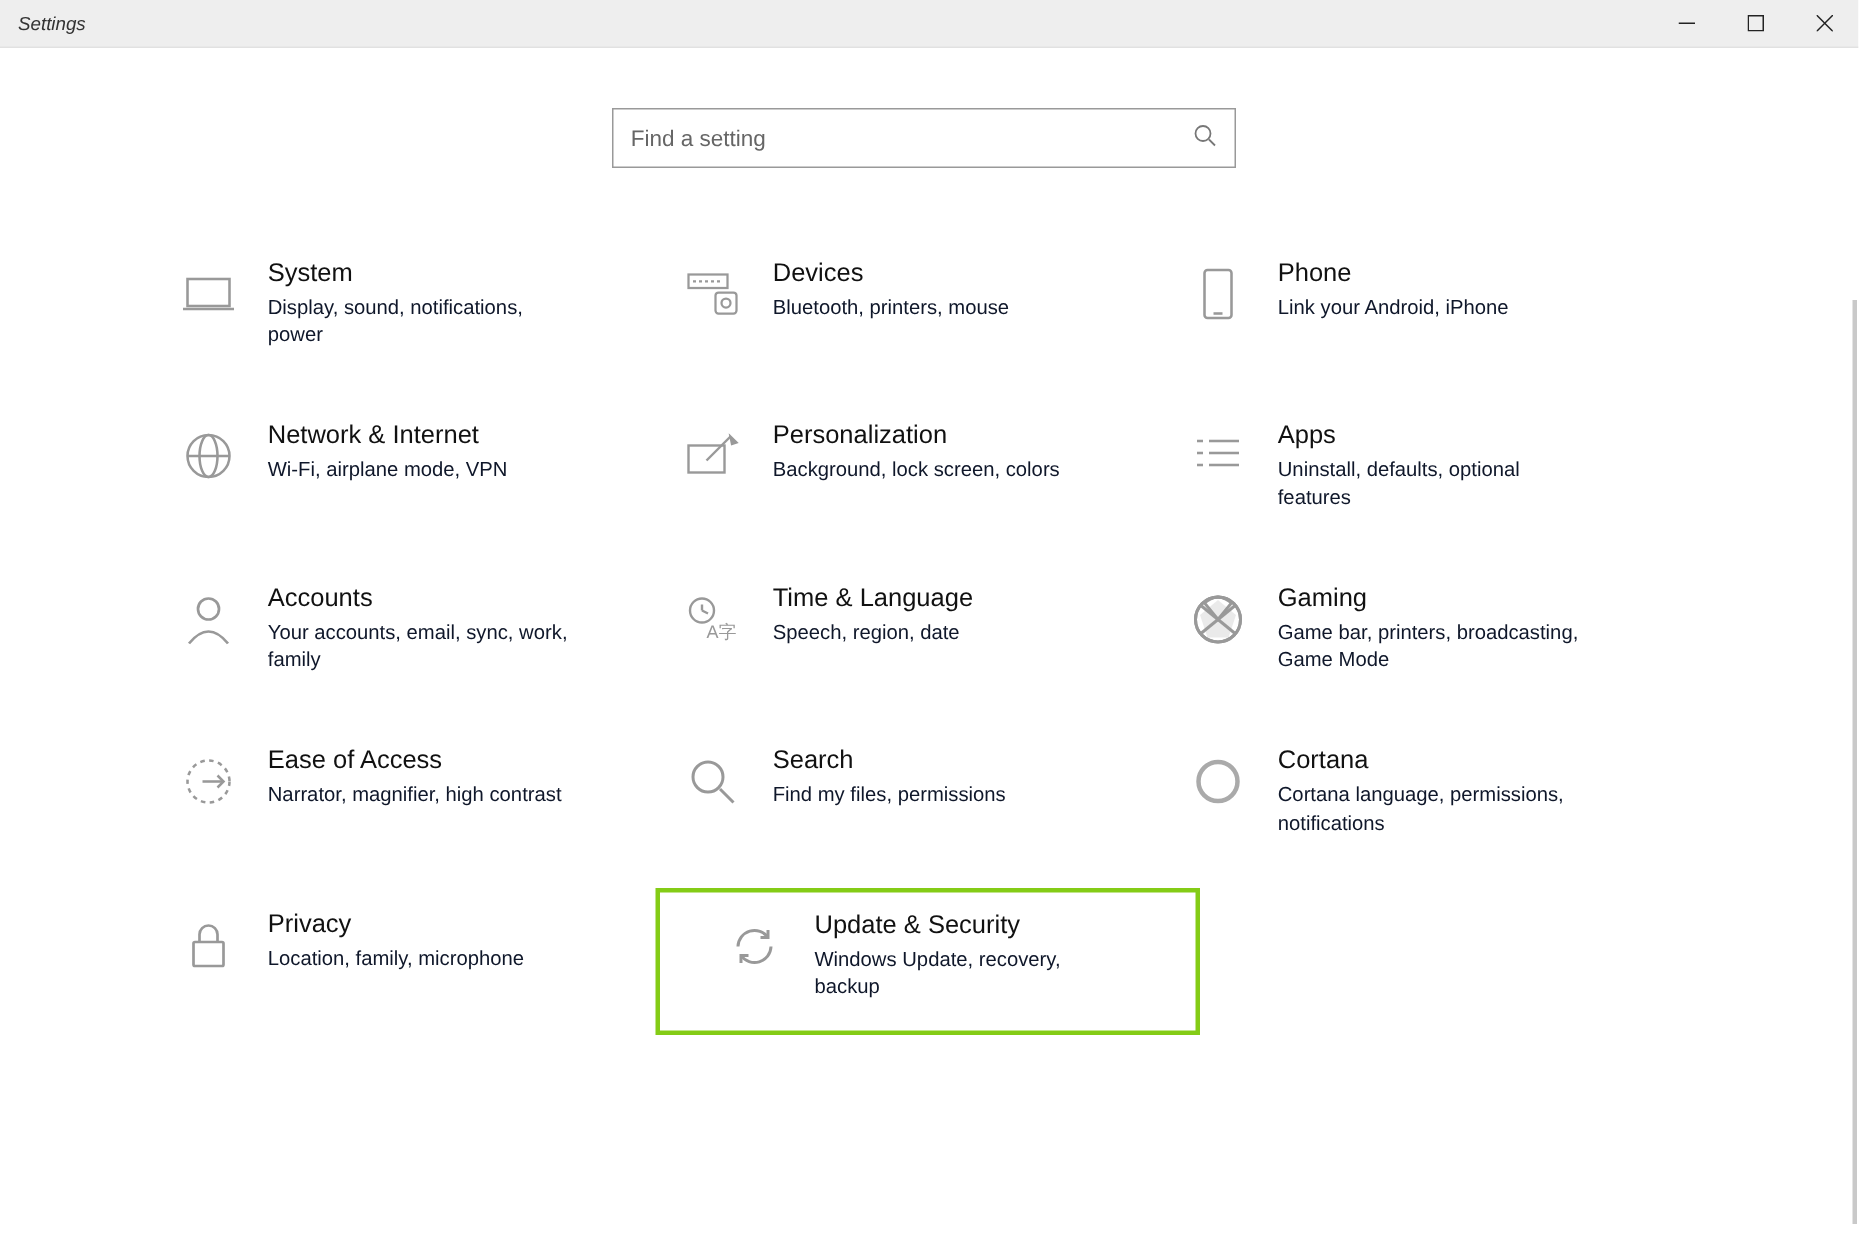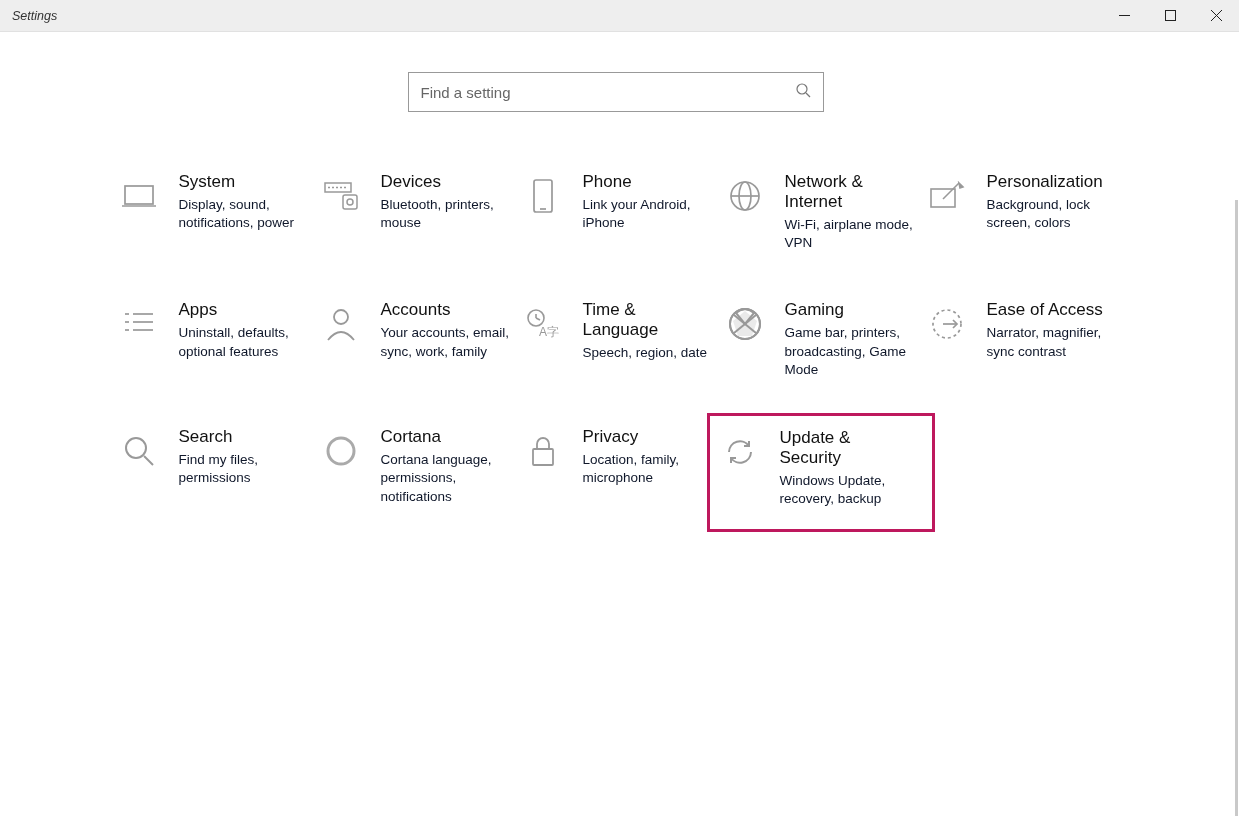--- a/index.html
+++ b/index.html
@@ -62,21 +62,21 @@
     font-size: 15px;
     color: #333;
     background: transparent;
   }
   .search-input::placeholder { color: #666; }
   .search-icon { color:#666; }
   .grid {
     margin: 0 auto;
     width: 1010px;
     display: grid;
-    grid-template-columns: repeat(5, 1fr);
+    grid-template-columns: repeat(3, 1fr);
     column-gap: 0;
     row-gap: 48px;
   }
   .tile {
     display: flex;
     align-items: flex-start;
     padding: 0 4px;
     cursor: pointer;
     position: relative;
   }
@@ -96,23 +96,24 @@
     color: #111;
     font-weight: 400;
     margin-bottom: 4px;
   }
   .tile-desc {
     font-size: 13.5px;
     color: #0f172a;
     line-height: 1.35;
   }
   .highlight {
-    border: 3px solid #be185d;
+    border: 3px solid #84cc16;
     padding: 12px 16px 20px 6px;
     margin: -14px -16px -22px -10px;
+    justify-content: center;
   }
   .scrollbar {
     position: absolute;
     right: 1px;
     top: 200px;
     width: 3px;
     height: 616px;
     background: #c9c9c9;
   }
 </style>
@@ -291,21 +292,21 @@
     <div class="tile">
       <div class="tile-icon">
         <svg width="34" height="34" viewBox="0 0 34 34" fill="none" stroke="#999" stroke-width="1.7">
             <circle cx="17" cy="17" r="14" stroke-dasharray="3 3"></circle>
             <line x1="13" y1="17" x2="27" y2="17"></line>
             <polyline points="23,13 27,17 23,21"></polyline>
           </svg>
       </div>
       <div class="tile-text">
         <div class="tile-title">Ease of Access</div>
-        <div class="tile-desc">Narrator, magnifier, sync contrast</div>
+        <div class="tile-desc">Narrator, magnifier, high contrast</div>
       </div>
     </div>
 
     <div class="tile">
       <div class="tile-icon">
         <svg width="32" height="32" viewBox="0 0 32 32" fill="none" stroke="#999" stroke-width="2">
             <circle cx="13" cy="13" r="10"></circle>
             <line x1="21" y1="21" x2="30" y2="30"></line>
           </svg>
       </div>

